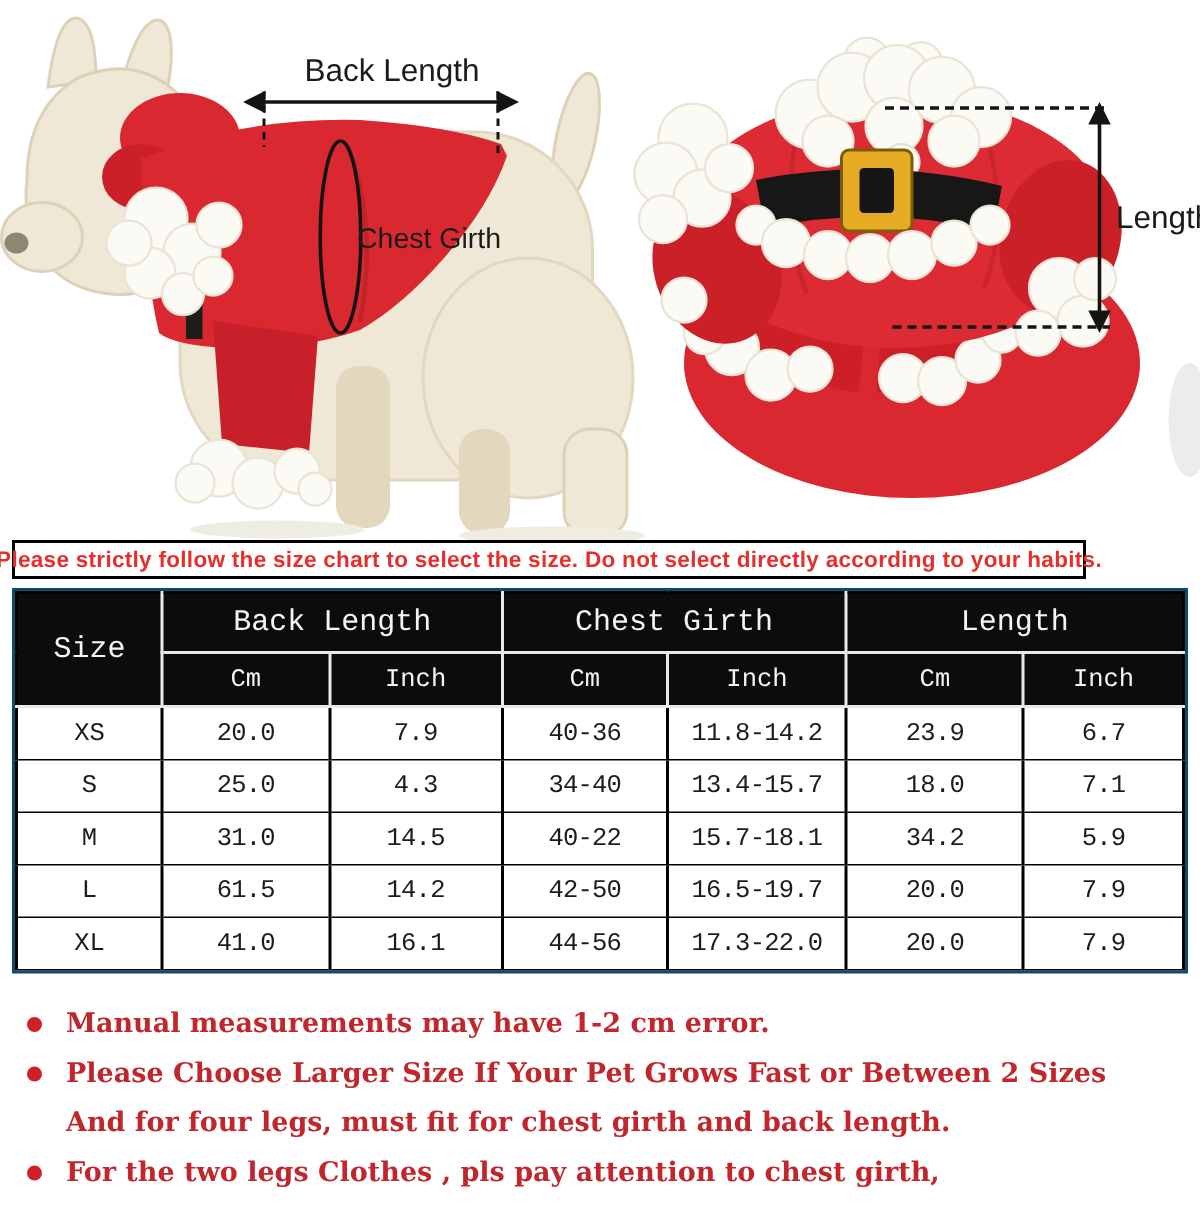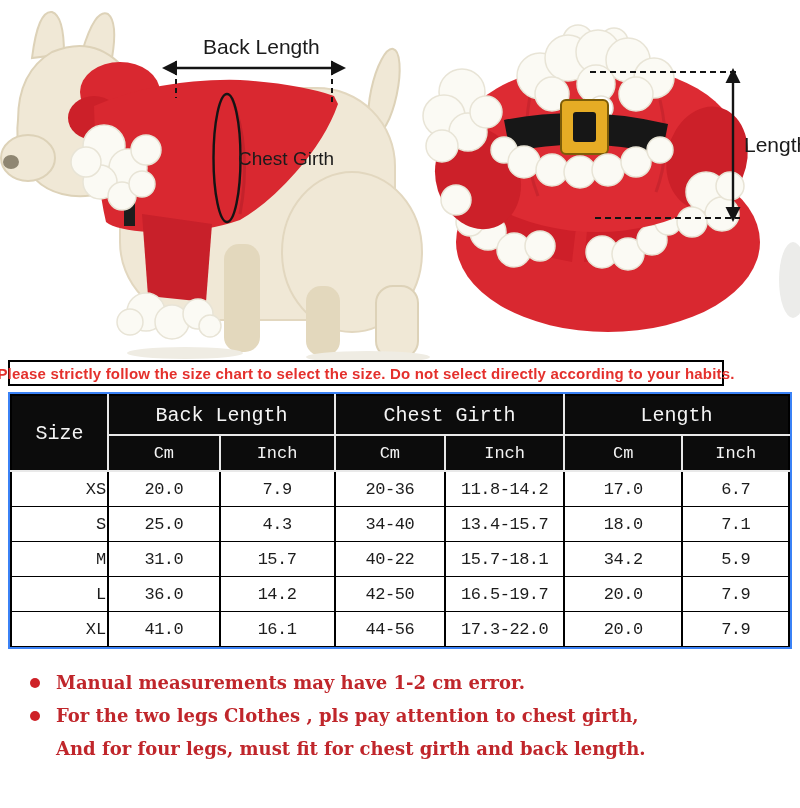--- a/index.html
+++ b/index.html
@@ -13,43 +13,43 @@
   #warning{
     position:absolute;top:360px;left:8px;width:716px;height:26px;
     box-sizing:border-box;border:2px solid #000;
     display:flex;align-items:center;justify-content:center;
     color:#e4302c;font-weight:bold;font-size:15px;letter-spacing:.2px;
     white-space:nowrap;background:#fff;
   }
   
   #table-wrap{
     position:absolute;top:392px;left:8px;width:784px;
-    box-sizing:border-box;border:2px solid #3b82f6;background:#fff;
+    box-sizing:border-box;border:2px solid #0c4a6e;background:#fff;
   }
   table.size-chart{
     width:100%;border-collapse:collapse;table-layout:fixed;
     font-family:"Liberation Mono",monospace;
   }
   table.size-chart th{
     background:#0c0c0c;color:#f4f4f4;font-weight:normal;
     border:2px solid #e9e9e9;
   }
   table.size-chart thead tr.hdr1 th{height:36px;font-size:20px;border-top-color:#000;}
   table.size-chart thead tr.hdr2 th{height:32px;font-size:17px;margin-left:32px;}
   table.size-chart thead th.first{border-left-color:#000;}
   table.size-chart thead th.last{border-right-color:#000;}
   table.size-chart td{
     height:32px;text-align:center;vertical-align:middle;
     color:#1c1c1c;font-size:17px;
     border:solid #000;border-width:1px 2px;
     letter-spacing:-0.5px;white-space:nowrap;
   }
-  table.size-chart td.size-col{letter-spacing:0;text-align:right;}
+  table.size-chart td.size-col{letter-spacing:0;}
   
-  #notes{position:absolute;top:666px;left:24px;width:750px;}
+  #notes{position:absolute;top:666px;left:12px;width:750px;}
   .note{
     display:flex;align-items:center;height:33px;
     color:#c0262b;font-family:"DejaVu Serif","Liberation Serif",serif;
     font-weight:bold;font-size:18px;white-space:nowrap;
   }
   .note .bullet{
     flex:0 0 auto;width:10px;height:10px;border-radius:50%;
     background:#ce2127;margin:0 16px 0 6px;
   }
   .note.no-bullet .bullet{visibility:hidden;}
@@ -239,46 +239,46 @@
       <th>Inch</th>
       <th>Cm</th>
       <th class="last">Inch</th>
     </tr>
   </thead>
   <tbody>
     <tr>
       <td class="size-col">XS</td>
       <td>20.0</td>
       <td>7.9</td>
-      <td>20-36</td>
+      <td>40-36</td>
       <td>11.8-14.2</td>
-      <td>17.0</td>
+      <td>23.9</td>
       <td>6.7</td>
     </tr>
     <tr>
       <td class="size-col">S</td>
       <td>25.0</td>
       <td>4.3</td>
       <td>34-40</td>
       <td>13.4-15.7</td>
       <td>18.0</td>
       <td>7.1</td>
     </tr>
     <tr>
       <td class="size-col">M</td>
       <td>31.0</td>
-      <td>15.7</td>
+      <td>14.5</td>
       <td>40-22</td>
       <td>15.7-18.1</td>
       <td>34.2</td>
       <td>5.9</td>
     </tr>
     <tr>
       <td class="size-col">L</td>
-      <td>36.0</td>
+      <td>61.5</td>
       <td>14.2</td>
       <td>42-50</td>
       <td>16.5-19.7</td>
       <td>20.0</td>
       <td>7.9</td>
     </tr>
     <tr>
       <td class="size-col">XL</td>
       <td>41.0</td>
       <td>16.1</td>
@@ -291,19 +291,23 @@
 </table>
 </div>
 
 <div id="notes">
   <div class="note">
     <span class="bullet"></span>
     <span>Manual measurements may have 1-2 cm error.</span>
   </div>
   <div class="note">
     <span class="bullet"></span>
-    <span>For the two legs Clothes , pls pay attention to chest girth,</span>
+    <span>Please Choose Larger Size If Your Pet Grows Fast or Between 2 Sizes</span>
   </div>
   <div class="note no-bullet">
     <span class="bullet"></span>
     <span>And for four legs, must fit for chest girth and back length.</span>
   </div>
+  <div class="note">
+    <span class="bullet"></span>
+    <span>For the two legs Clothes , pls pay attention to chest girth,</span>
+  </div>
 </div>
 
 </body></html>

